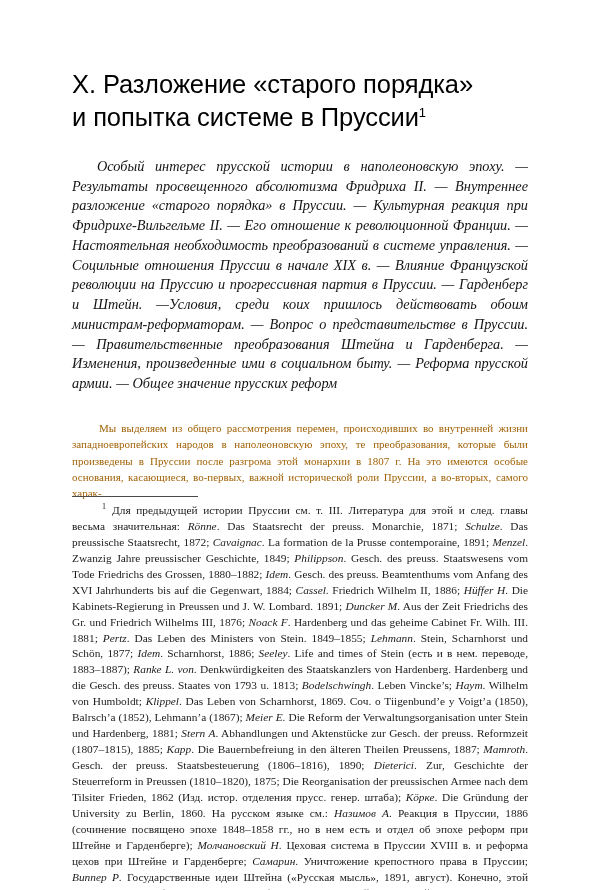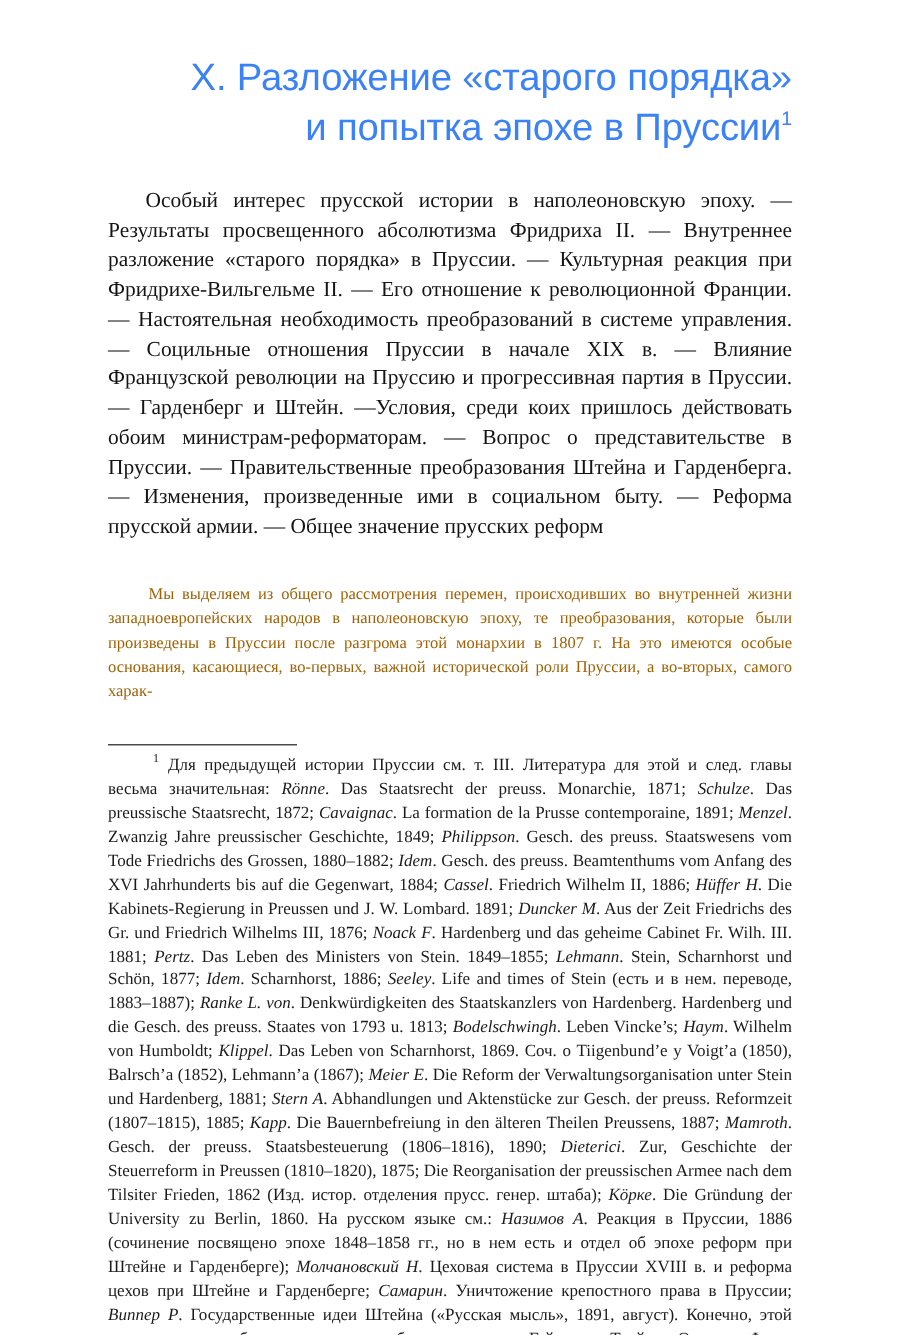--- a/index.html
+++ b/index.html
@@ -28,39 +28,40 @@
   .content {
     position: absolute;
     left: 72px;
     top: 0;
     width: 456px;
   }
 
   
   .chapter-title {
     margin: 0;
-    padding-top: 36px;
+    padding-top: 68px;
     font-family: "Liberation Sans", "DejaVu Sans", sans-serif;
     font-weight: 400;
     font-size: 25.5px;
     line-height: 1.29;
     letter-spacing: -0.1px;
-    color: #3b82f6;
-    text-align: right;
+    color: #000000;
+    text-align: left;
   }
   .chapter-title .fn-ref {
     font-size: 13px;
     vertical-align: super;
     line-height: 0;
   }
 
   
   .synopsis {
     margin: 0;
     padding-top: 23px;
+    font-style: italic;
     font-size: 14.3px;
     line-height: 1.383;
     text-align: justify;
     text-indent: 25px;
     color: #141414;
     hyphens: manual;
   }
 
   
   .body-para {
@@ -109,21 +110,21 @@
 </style>
 </head>
 <body>
 
 <div class="page">
 
   <div class="content">
 
     <h1 class="chapter-title">
       <span>X. Разложение «старого порядка»</span><br>
-      <span>и попытка эпохе в Пруссии</span><sup class="fn-ref">1</sup>
+      <span>и попытка системе в Пруссии</span><sup class="fn-ref">1</sup>
     </h1>
 
     <p class="synopsis">Особый интерес прусской истории в наполеоновскую эпоху. — Результаты просвещенного абсолютизма Фридриха II. — Внутреннее разложение «старого порядка» в Пруссии. — Культурная реакция при Фридрихе-Вильгельме II. — Его отношение к революционной Франции. — Настоятельная необходимость преобразований в системе управления. — Социльные отношения Пруссии в начале XIX в. — Влияние Французской революции на Пруссию и прогрессивная партия в Пруссии. — Гарденберг и Штейн. —Условия, среди коих пришлось действовать обоим министрам-реформаторам. — Вопрос о представительстве в Пруссии. — Правительственные преобразования Штейна и Гарденберга. — Изменения, произведенные ими в социальном быту. — Реформа прусской армии. — Общее значение прусских реформ</p>
 
     <p class="body-para">Мы выделяем из общего рассмотрения перемен, происходивших во внутренней жизни западноевропейских народов в наполеоновскую эпоху, те преобразования, которые были произведены в Пруссии после разгрома этой монархии в 1807 г. На это имеются особые основания, касающиеся, во-первых, важной исторической роли Пруссии, а во-вторых, самого харак-</p>
 
   </div>
 
   <div class="footnote-zone">
     <hr class="footnote-rule">

